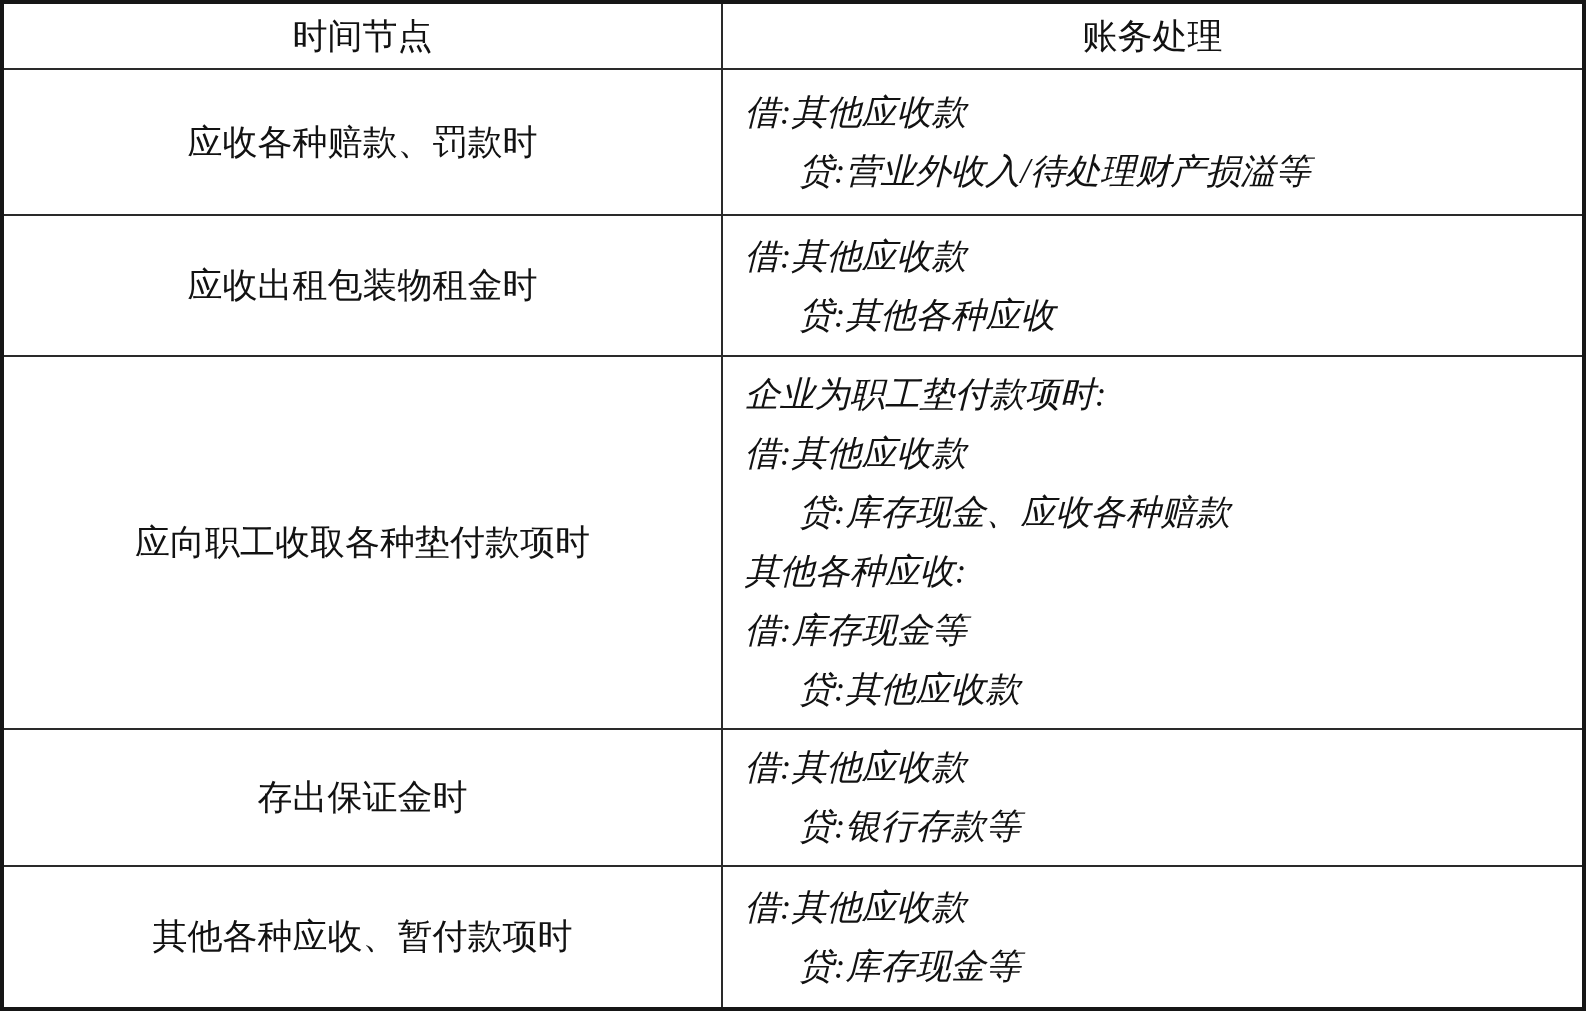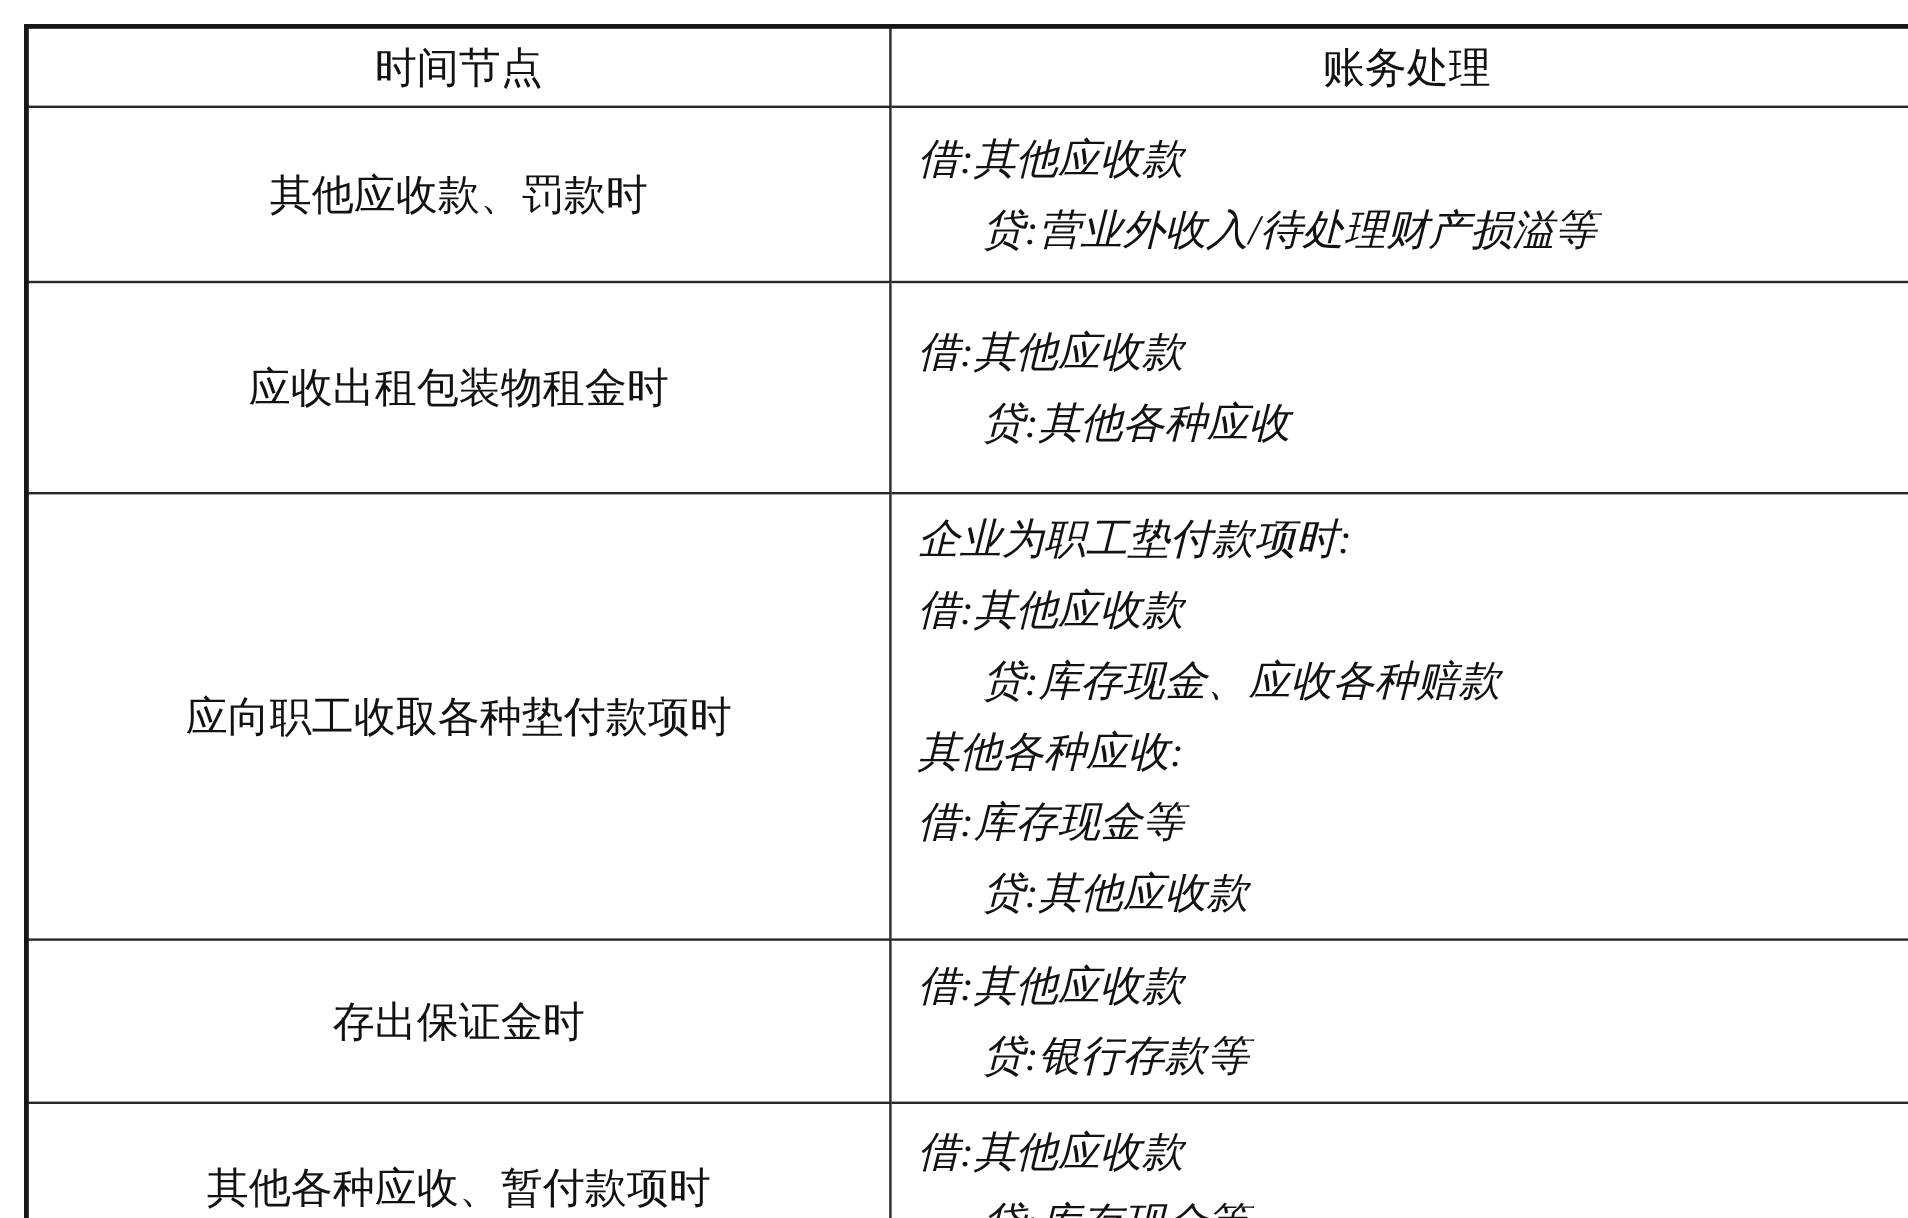--- a/index.html
+++ b/index.html
@@ -10,21 +10,21 @@
     width: 1590px;
     height: 1015px;
     background: #ffffff;
     overflow: hidden;
     font-family: "Liberation Serif", "DejaVu Serif", serif;
   }
   .page {
     width: 1590px;
     height: 1015px;
     box-sizing: border-box;
-    padding: 20px;
+    padding: 0;
     background: #ffffff;
   }
   table.tbl {
     border-collapse: collapse;
     table-layout: fixed;
     width: 1586px;
     height: 1011px;
     border: 4px solid #161616;
     color: #121212;
     background: #ffffff;
@@ -33,21 +33,21 @@
   col.c2 { width: 54.5%; }
   th, td {
     border: 2px solid #2a2a2a;
     font-weight: normal;
     font-size: 35px;
     box-sizing: border-box;
     background: #ffffff;
   }
   thead tr { height: 67px; }
   tbody tr:nth-child(1) { height: 146px; }
-  tbody tr:nth-child(2) { height: 176px; }
+  tbody tr:nth-child(2) { height: 140px; }
   tbody tr:nth-child(3) { height: 362px; }
   tbody tr:nth-child(4) { height: 126px; }
   tbody tr:nth-child(5) { height: 143px; }
   th {
     text-align: center;
     vertical-align: middle;
     padding: 0;
   }
   td.time {
     text-align: center;
@@ -77,21 +77,21 @@
       <col class="c2">
     </colgroup>
     <thead>
       <tr>
         <th>时间节点</th>
         <th>账务处理</th>
       </tr>
     </thead>
     <tbody>
       <tr>
-        <td class="time">其他应收款、罚款时</td>
+        <td class="time">应收各种赔款、罚款时</td>
         <td class="entry">
           <div class="line">借:其他应收款</div>
           <div class="line indent">贷:营业外收入/待处理财产损溢等</div>
         </td>
       </tr>
       <tr>
         <td class="time">应收出租包装物租金时</td>
         <td class="entry">
           <div class="line">借:其他应收款</div>
           <div class="line indent">贷:其他各种应收</div>

